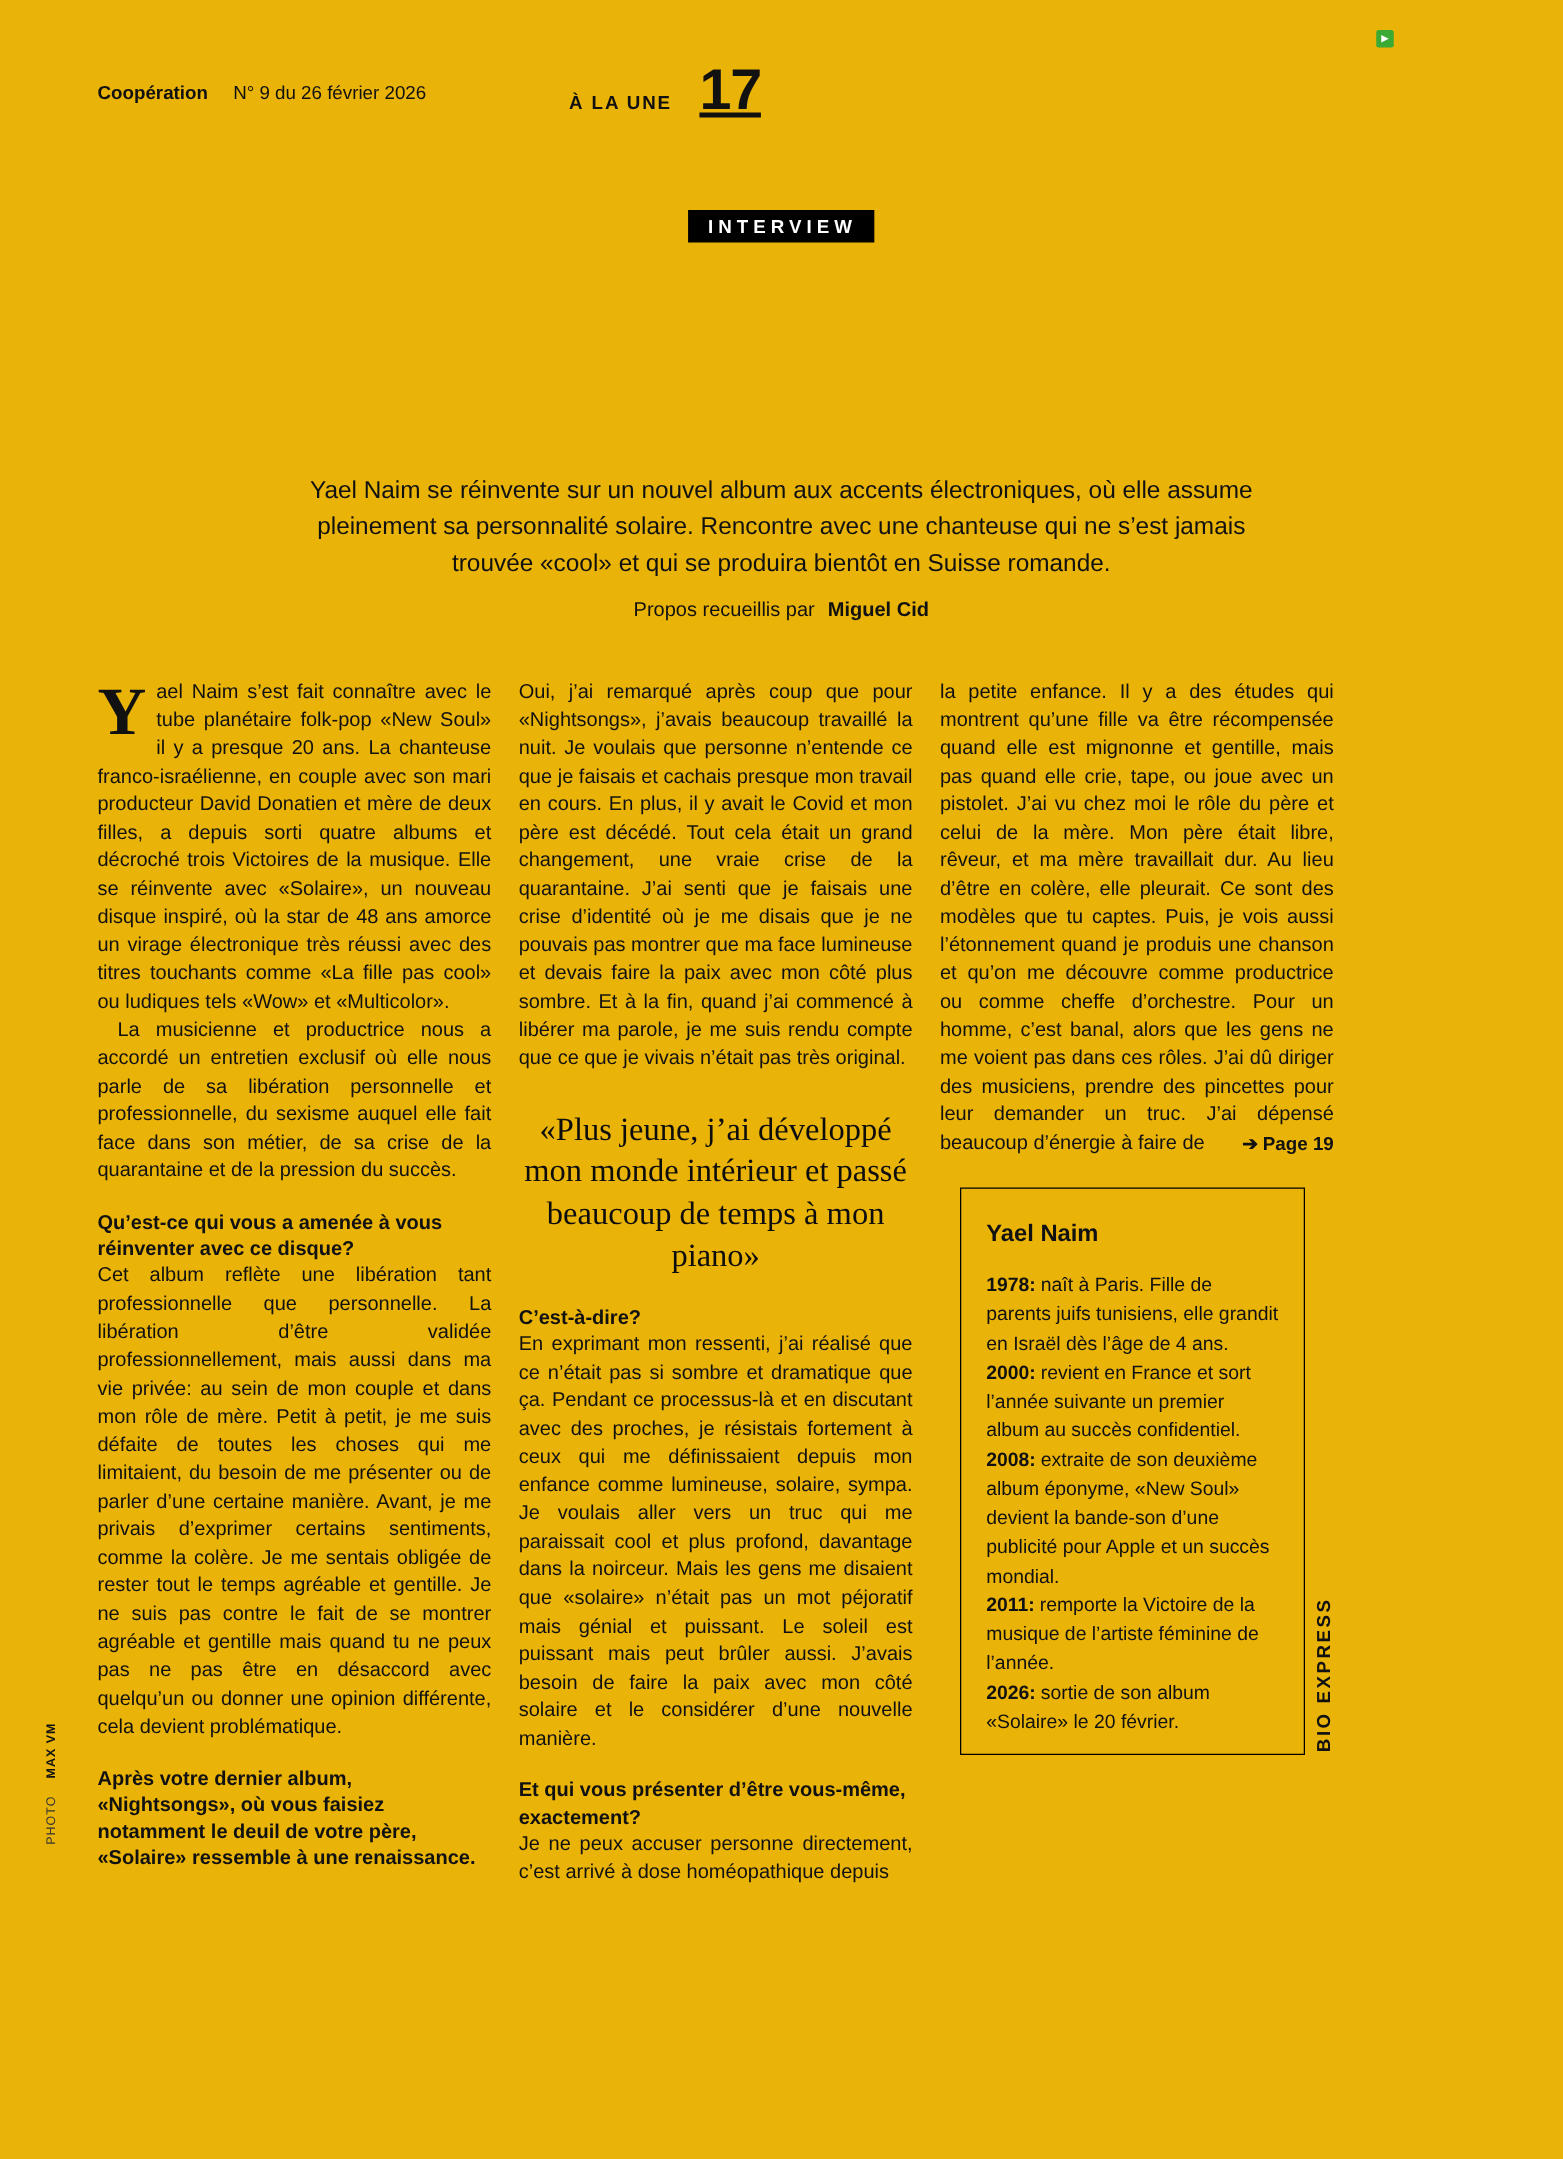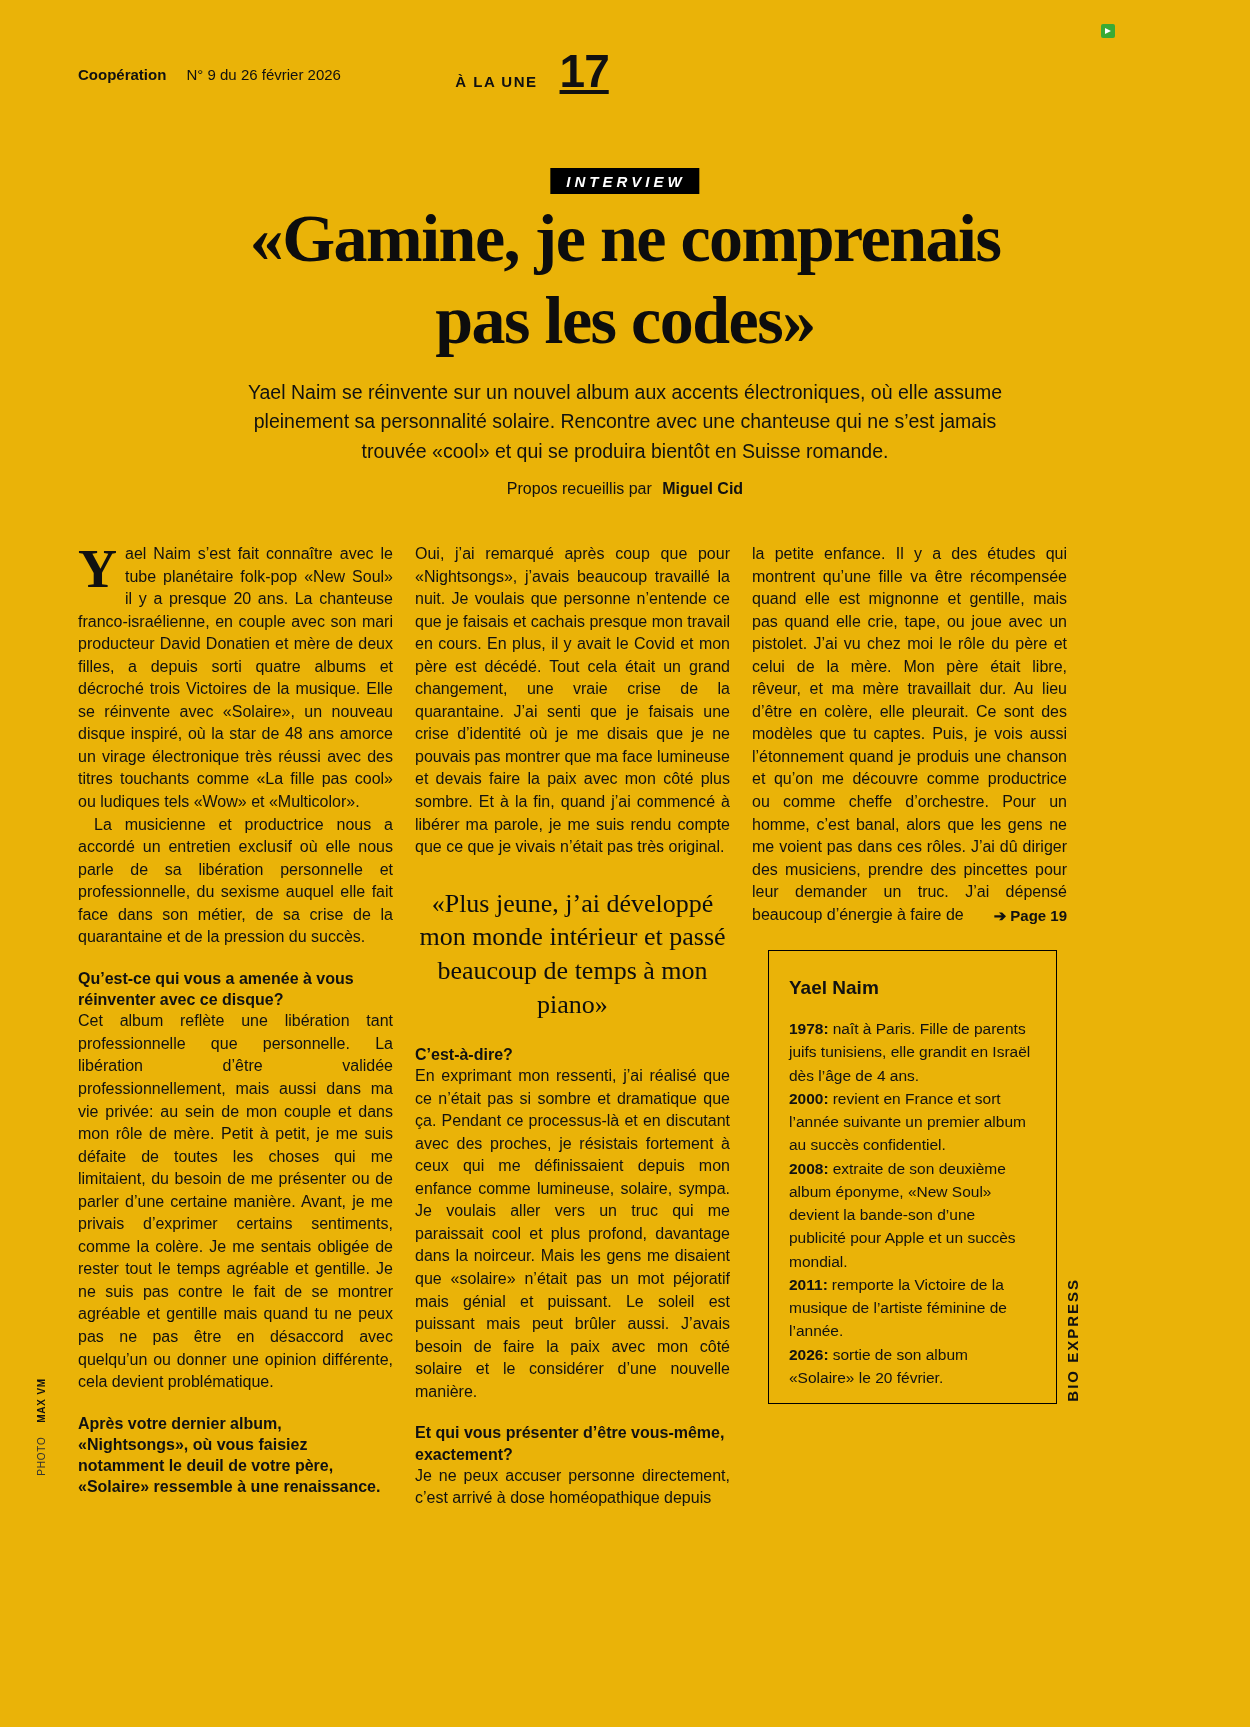--- a/index.html
+++ b/index.html
@@ -16,21 +16,21 @@
   .masthead .issue { margin-left:16px; }
   .folio-right { position:absolute; top:48px; left:0; right:186px; display:flex; justify-content:center; align-items:baseline; }
   .section-label { font-weight:bold; font-size:15px; letter-spacing:1.5px; }
   .page-num { font-weight:bold; font-size:46px; letter-spacing:-1px; margin-left:22px; line-height:1;text-decoration:underline; }
   .corner-mark { position:absolute; top:24px; left:1101px; width:14px; height:14px; background:#3aaa35; border-radius:2px; }
   .corner-mark::after { content:""; position:absolute; left:4px; top:4px; width:0; height:0;
     border-left:6px solid #fff; border-top:3px solid transparent; border-bottom:3px solid transparent; }
 
   
   .kicker { position:absolute; top:168px; left:50%; transform:translateX(-50%);
-    background:#000; color:#fff; font-weight:bold; font-size:15px; letter-spacing:4px; padding:5px 14px 4px 16px;font-style:italic; }
+    background:#000; color:#fff; font-weight:bold; font-size:15px; letter-spacing:4px; padding:5px 14px 4px 16px; }
   .title { position:absolute; top:198px; left:0; width:100%; text-align:center;
     font-family:"Liberation Serif", serif; font-weight:bold; font-size:68px; line-height:1.2; letter-spacing:-1.5px; color:#0d0d0d; }
   .lede { position:absolute; top:378px; left:50%; transform:translateX(-50%); width:780px;
     text-align:center; font-size:19.5px; line-height:1.5; }
   .byline { position:absolute; top:480px; left:0; width:100%; text-align:center; font-size:16px; }
   .byline .author { font-weight:bold; margin-left:6px; }
 
   
   .bodycols { position:absolute; top:543px; left:78px; display:flex; gap:22px; }
   .col { width:315px; font-size:16px; line-height:1.41; text-align:justify; }
@@ -39,21 +39,21 @@
   .question { font-weight:bold; text-align:left; line-height:1.33; margin-top:19px; margin-bottom:5px; hyphens:none; }
   .dropcap { float:left; font-family:"Liberation Serif", serif; font-weight:bold;
     font-size:54px; line-height:0.8; padding:5px 8px 0 0; }
   .pullquote { font-family:"Liberation Serif", serif; font-size:26px; line-height:1.3;
     text-align:center; margin:28px 2px 22px; color:#0d0d0d; hyphens:none; }
   .lastpara { position:relative; }
   .jump { position:absolute; right:0; bottom:0; font-weight:bold; white-space:nowrap; font-size:15px; }
   .jump .arr { margin-right:4px; }
 
   
-  .bio-wrap { position:relative; margin-top:24px; margin-left:16px; margin-right:10px; }
+  .bio-wrap { position:relative; margin-top:24px; margin-left:16px; margin-right:23px; }
   .bio-box { border:1.5px solid #000; padding:24px 20px 14px 20px; text-align:left; }
   .bio-name { font-weight:bold; font-size:19px; margin-bottom:15px; text-align:left; }
   .bio-entry { font-size:15.5px; line-height:1.5; margin-bottom:15px; text-align:left; hyphens:none; }
   .bio-entry .yr { font-weight:bold; margin-right:4px; }
   .bio-side { position:absolute; right:-26px; bottom:2px;
     writing-mode:vertical-rl; transform:rotate(180deg);
     font-weight:bold; font-size:15px; letter-spacing:2px; white-space:nowrap; }
 
   
   .photo-credit { position:absolute; left:36px; top:1378px;
@@ -70,24 +70,20 @@
     <span class="mag">Coopération</span>
     <span class="issue">N° 9 du 26 février 2026</span>
   </div>
   <div class="folio-right">
     <span class="section-label">À LA UNE</span>
     <span class="page-num">17</span>
   </div>
   <div class="corner-mark"></div>
 
   <div class="kicker">INTERVIEW</div>
-  <div class="title">
-    <div>«Gamine, je ne comprenais</div>
-    <div>pas les codes»</div>
-  </div>
   <div class="lede">Yael Naim se réinvente sur un nouvel album aux accents électroniques, où elle assume pleinement sa personnalité solaire. Rencontre avec une chanteuse qui ne s’est jamais trouvée «cool» et qui se produira bientôt en Suisse romande.</div>
   <div class="byline">
     <span>Propos recueillis par</span>
     <span class="author">Miguel Cid</span>
   </div>
 
   <div class="bodycols">
 
     <div class="col">
       <p><span class="dropcap">Y</span><span>ael Naim s’est fait connaître avec le tube planétaire folk-pop «New Soul» il y a presque 20 ans. La chanteuse franco-israélienne, en couple avec son mari producteur David Donatien et mère de deux filles, a depuis sorti quatre albums et décroché trois Victoires de la musique. Elle se réinvente avec «Solaire», un nouveau disque inspiré, où la star de 48 ans amorce un virage électronique très réussi avec des titres touchants comme «La fille pas cool» ou ludiques tels «Wow» et «Multicolor».</span></p>

